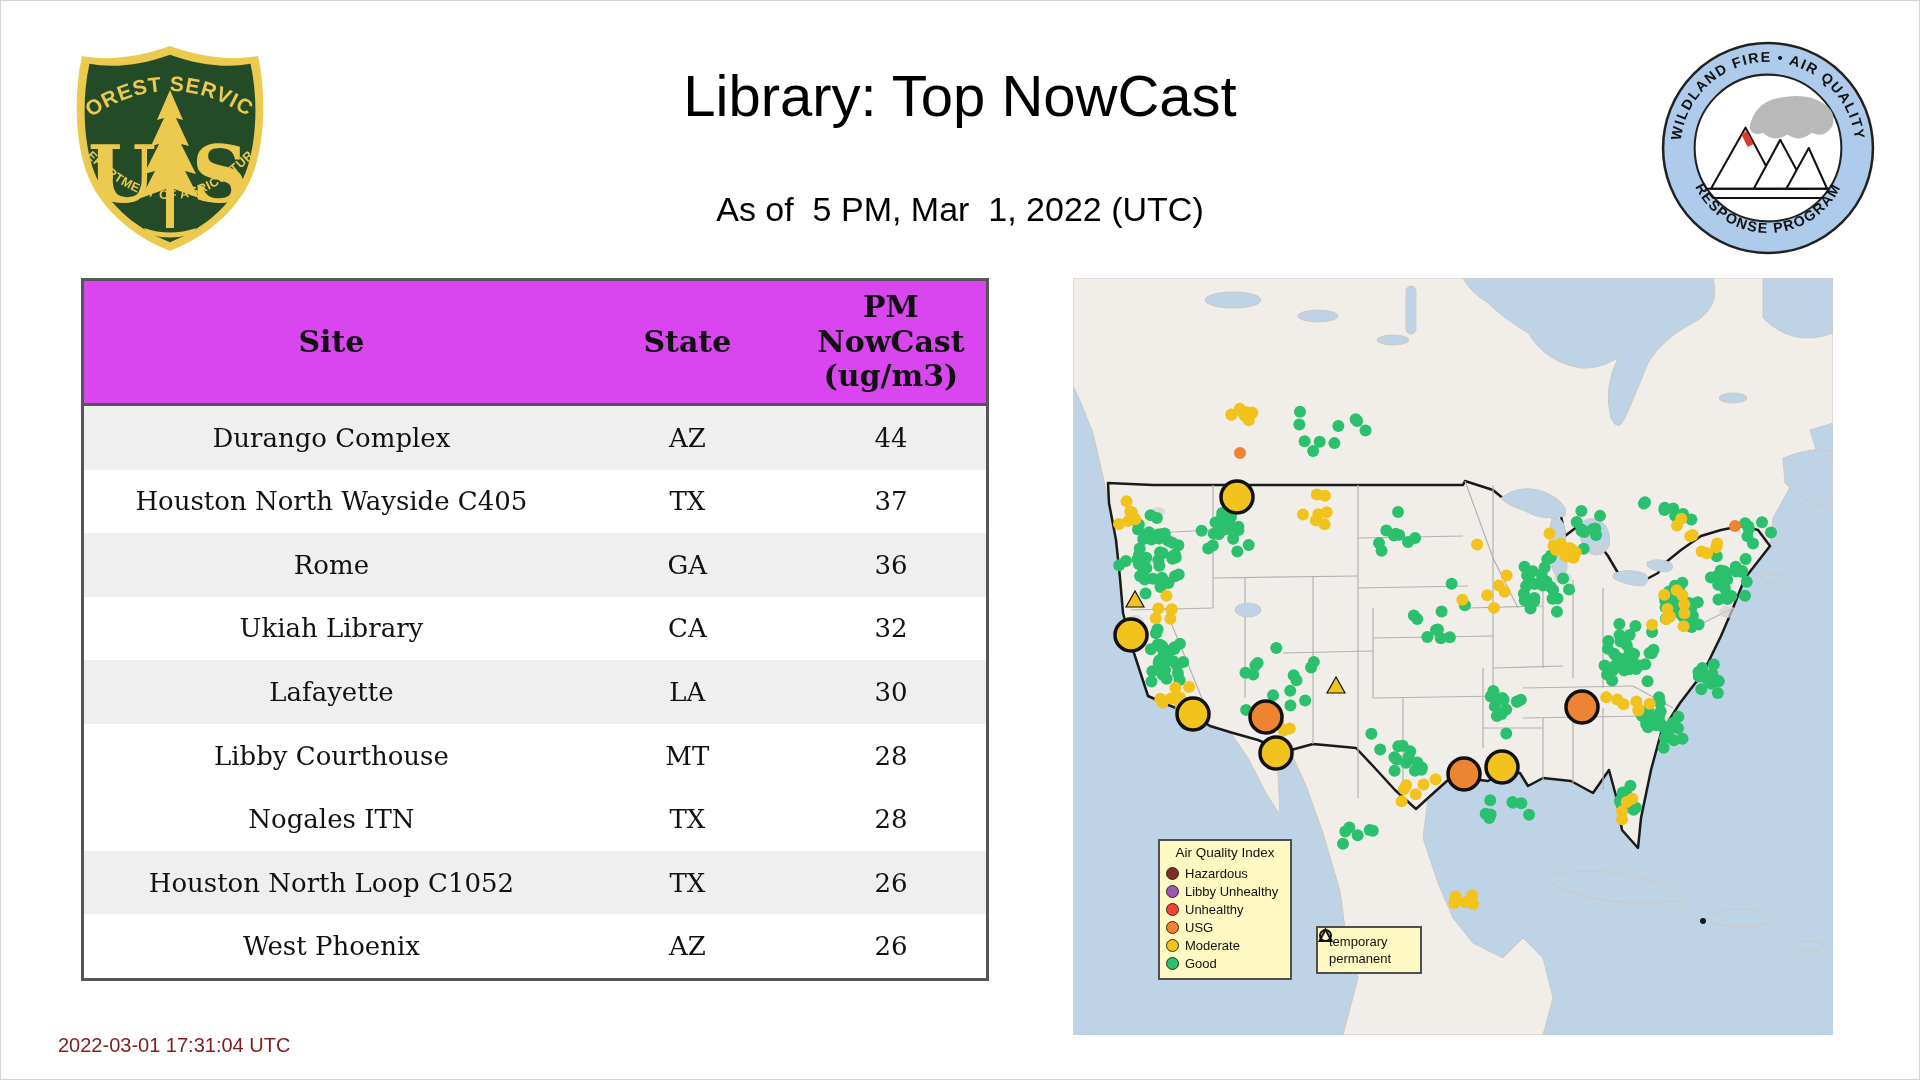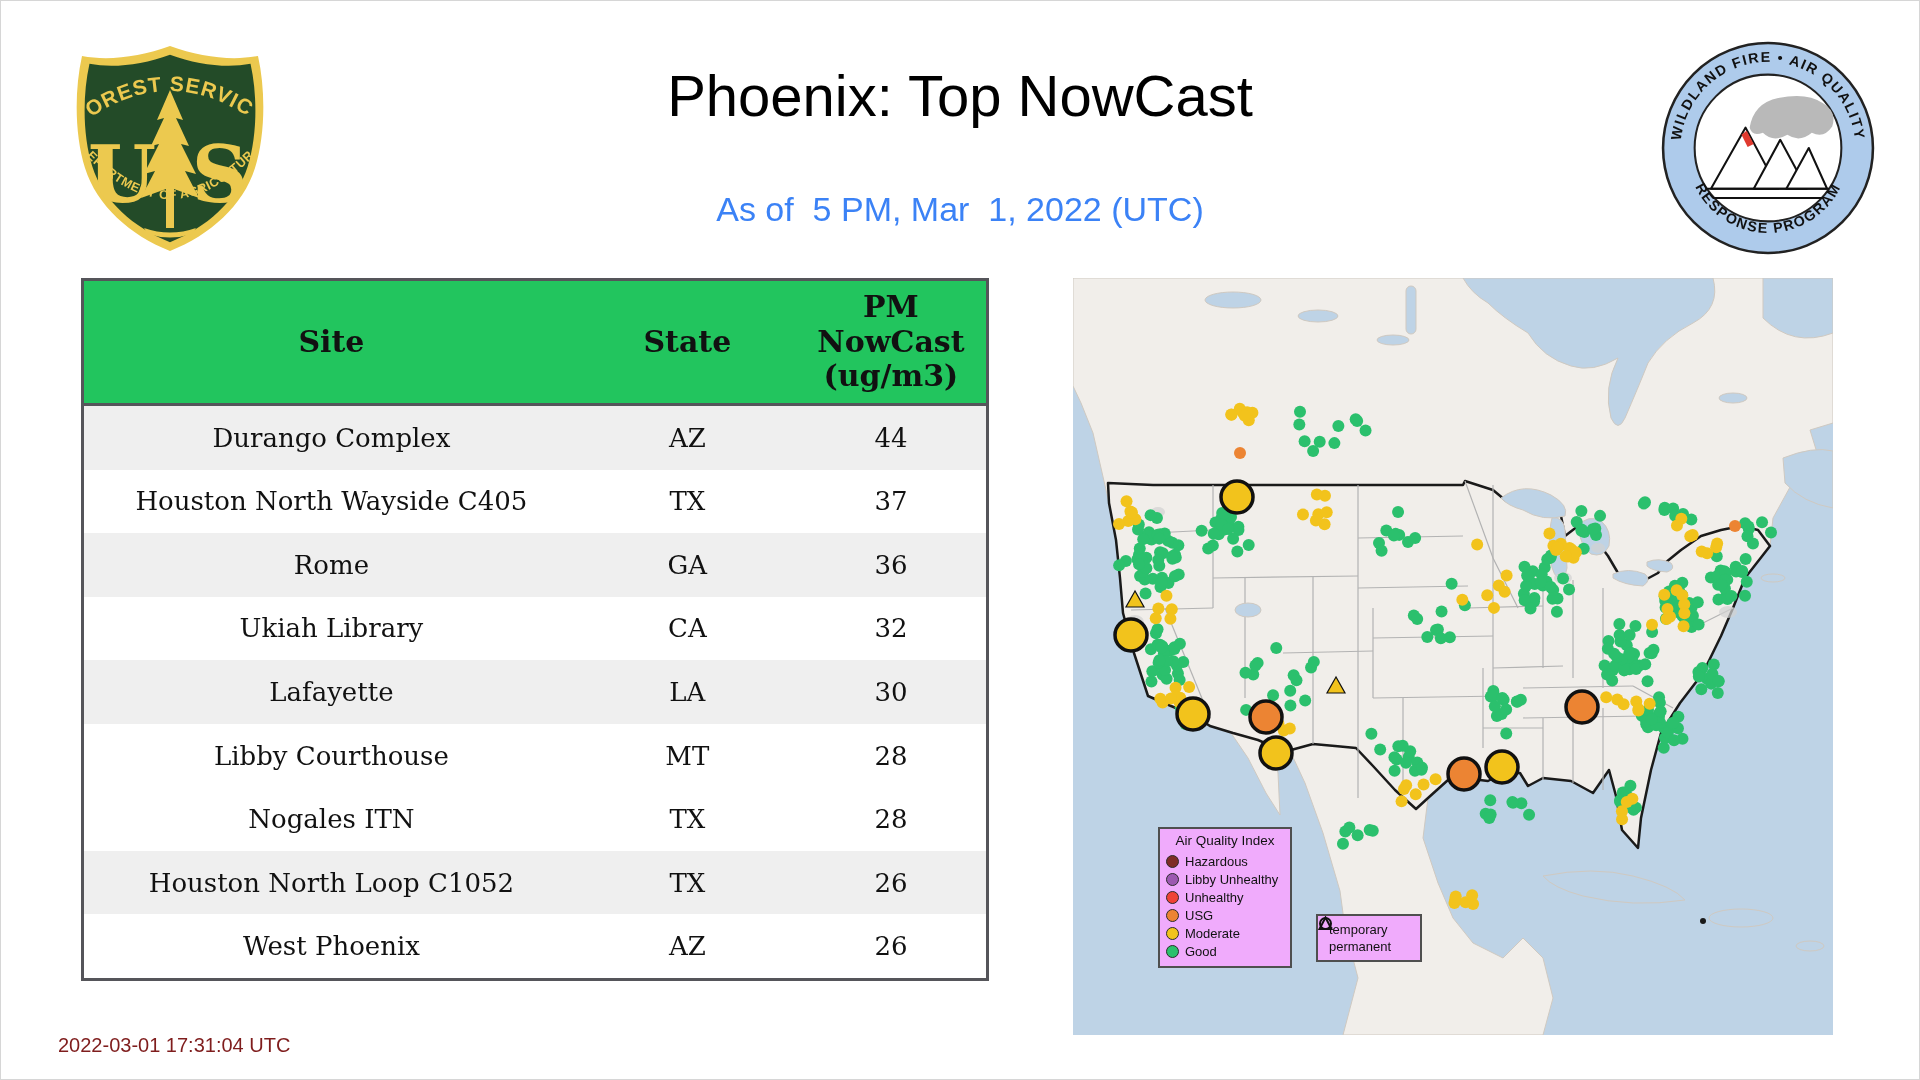--- a/index.html
+++ b/index.html
@@ -4,59 +4,59 @@
 <style>
   html,body{margin:0;padding:0;background:#ffffff;}
   body{position:relative;width:1920px;height:1080px;overflow:hidden;
        font-family:"Liberation Sans",sans-serif;color:#111;}
   .page-frame{position:absolute;inset:0;border:1px solid #d6d6d6;pointer-events:none;}
 
   
   .title{position:absolute;left:0;right:0;top:62px;text-align:center;
          font-size:58px;font-weight:400;letter-spacing:0;color:#000;}
   .subtitle{position:absolute;left:0;right:0;top:190px;text-align:center;
-         font-size:34px;font-weight:400;color:#3b82f6;white-space:pre;}
+         font-size:34px;font-weight:400;color:#000000;white-space:pre;}
   .fs-logo{position:absolute;left:70px;top:40px;width:200px;height:218px;}
   .wf-logo{position:absolute;left:1660px;top:40px;width:216px;height:216px;}
 
   
   .tbl-wrap{position:absolute;left:81px;top:278px;width:908px;height:703px;
             border:3px solid #55555a;box-sizing:border-box;background:#fff;}
   table.nowcast{width:100%;height:100%;border-collapse:collapse;table-layout:fixed;
             font-family:"DejaVu Serif",serif;}
-  table.nowcast thead th{background:#22c55e;border-bottom:3px solid #55555a;
+  table.nowcast thead th{background:#d946ef;border-bottom:3px solid #55555a;
             font-size:30px;font-weight:bold;text-align:center;vertical-align:middle;
             height:120px;line-height:1.15;}
   table.nowcast td{font-size:26px;text-align:center;vertical-align:middle;padding:16px;}
   table.nowcast tr.odd td{background:#efefef;}
   table.nowcast tr.even td{background:#ffffff;}
   .col-site{width:55%;} .col-state{width:24%;} .col-pm{width:21%;}
 
   
   .map-wrap{position:absolute;left:1073px;top:278px;width:760px;height:757px;}
   .map-wrap svg{position:absolute;left:0;top:0;}
-  .legend{position:absolute;background:#f0abfc;border:2px solid #4f4f4f;
-          box-sizing:border-box;font-size:13px;color:#111;}
+  .legend{position:absolute;background:#fef9c3;border:2px solid #4f4f4f;
+          box-sizing:border-box;font-size:13px;color:#111;margin-top:12px;}
   .legend-aqi{left:85px;top:549px;width:134px;padding:4px 6px 6px 6px;}
   .legend-aqi .lg-title{text-align:center;font-size:13.5px;margin-bottom:4px;}
   .lg-item{display:flex;align-items:center;gap:6px;height:18px;}
   .swatch{width:13px;height:13px;border-radius:50%;border:1.5px solid #2b2b2b;
           box-sizing:border-box;flex:0 0 auto;}
   .legend-markers{left:243px;top:636px;width:106px;padding:5px 6px;}
   .legend-markers .lg-item{height:17px;gap:5px;}
 
   
   .timestamp{position:absolute;left:58px;top:1034px;font-size:20px;color:#7f1d1d;}
 </style>
 </head>
 <body>
 
 <div class="page-frame"></div>
 
-<div class="title">Phoenix: Top NowCast</div>
+<div class="title">Library: Top NowCast</div>
 <div class="subtitle">As of  5 PM, Mar  1, 2022 (UTC)</div>
 
 <svg class="fs-logo" viewBox="0 0 200 218">
   <path d="M100,6 C130,17 162,21 188,16 C196,52 195,96 185,128 C173,166 140,195 100,211
            C60,195 27,166 15,128 C5,96 4,52 12,16 C38,21 70,17 100,6 Z" fill="#ecc94f"></path>
   <path d="M100,6 C130,17 162,21 188,16 C196,52 195,96 185,128 C173,166 140,195 100,211
            C60,195 27,166 15,128 C5,96 4,52 12,16 C38,21 70,17 100,6 Z" fill="#234b28" transform="translate(100,108) scale(0.915) translate(-100,-108)"></path>
   <path id="fsArcTop" d="M26,74 Q100,28 174,74" fill="none"></path>
   <text font-size="21" font-weight="bold" fill="#ecc94f" letter-spacing="1" font-family="Liberation Sans, sans-serif">
     <textPath href="#fsArcTop" startOffset="50%" text-anchor="middle">FOREST SERVICE</textPath>

